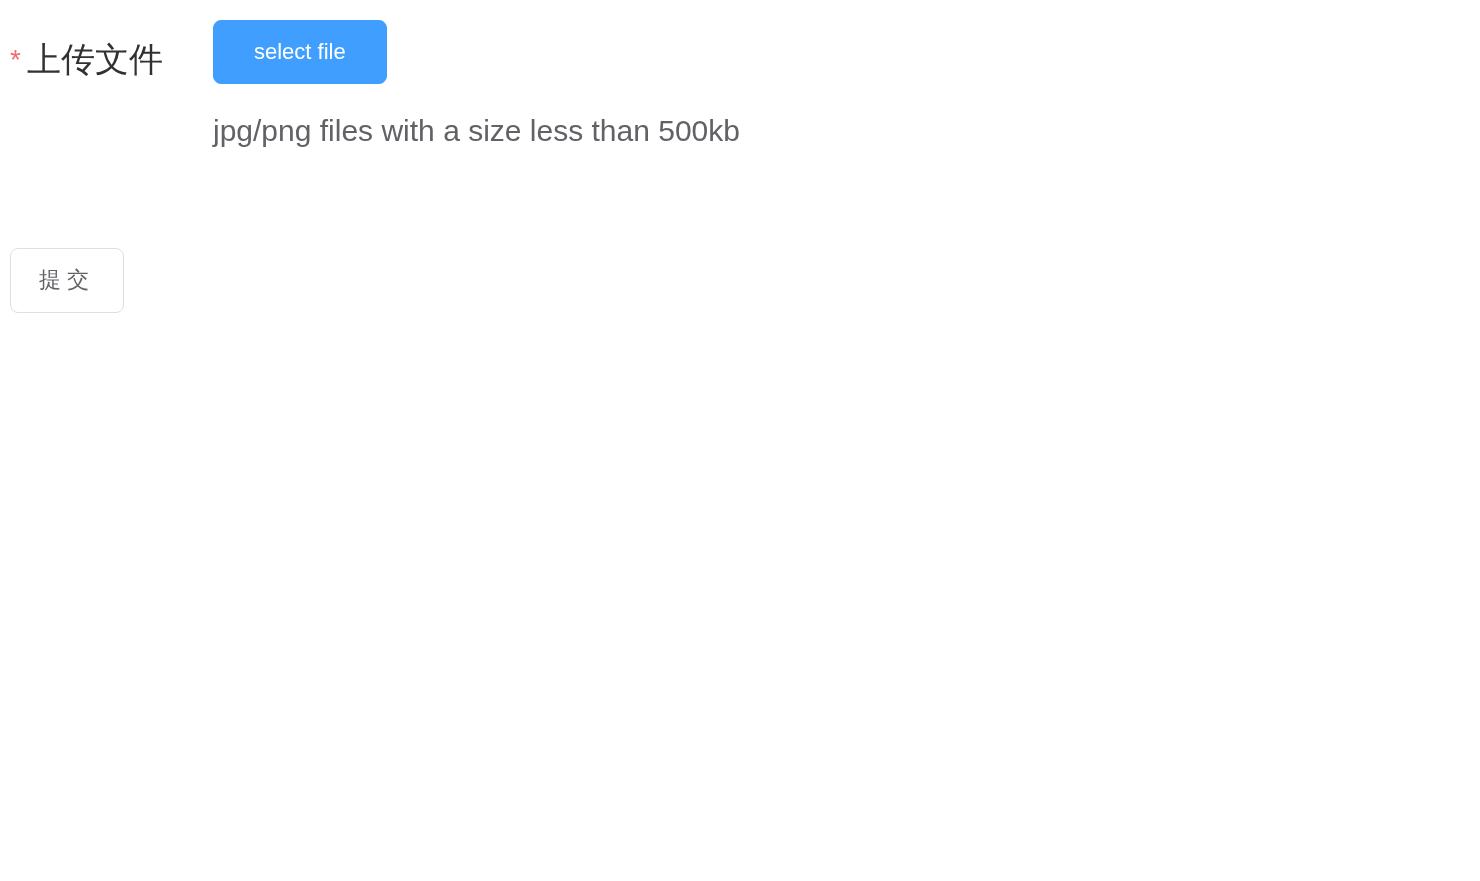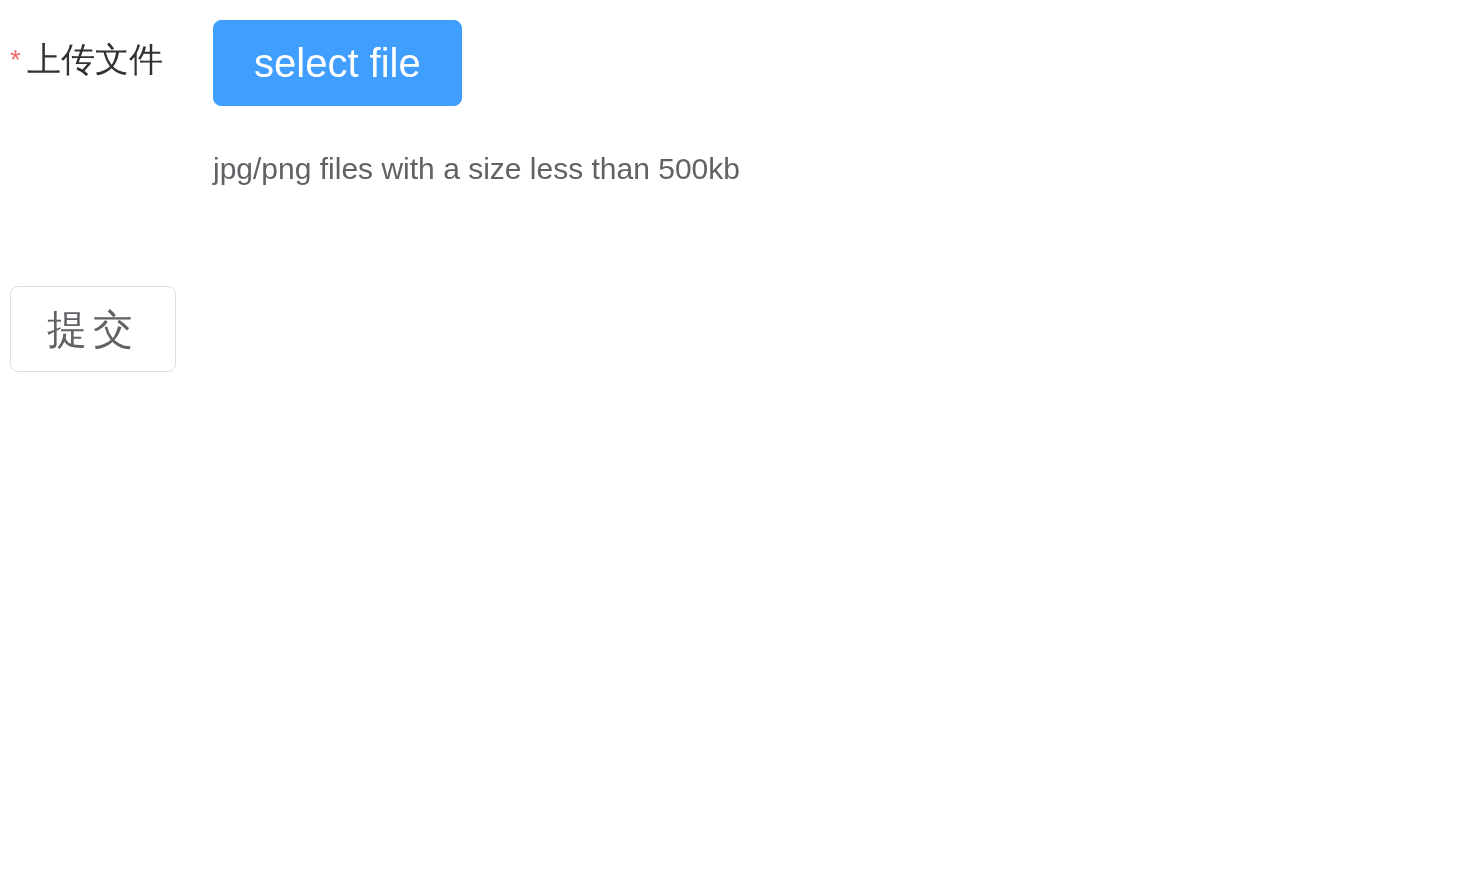--- a/index.html
+++ b/index.html
@@ -36,49 +36,49 @@
       line-height: 1.4;
       font-family: Liberation Serif, serif;
     }
     .content-col {
       flex: 1;
       padding-left: 8px;
     }
     .btn {
       display: inline-block;
       padding: 18px 40px;
-      font-size: 40px;
+      font-size: 22px;
       line-height: 1.2;
       border-radius: 8px;
       cursor: pointer;
       border: 1px solid transparent;
       font-family: inherit;
       font-weight: 400;
       white-space: nowrap;
       text-align: center;
     }
     .btn-primary {
       background: #409eff;
       color: #fff;
       border-color: #409eff;
     }
     .tip-text {
       color: #606266;
       font-size: 30px;
-      margin-top: 40px;
+      margin-top: 24px;
       line-height: 1.5;
     }
     .submit-row {
       margin-top: 95px;
     }
     .btn-default {
       background: #fff;
       color: #606266;
       border: 1px solid #dcdfe6;
-      padding: 18px 36px;
+      padding: 18px 28px;
       letter-spacing: 6px;
     }
   </style>
 </head>
 <body>
 
 <div class="form-row">
   <div class="label-col">
     <span class="required-mark">*</span>
     <span class="label-text">上传文件</span>

